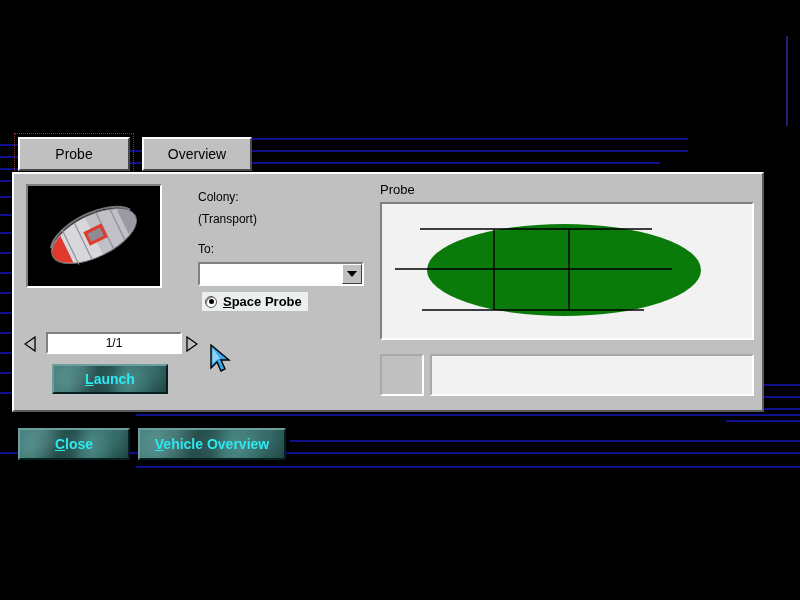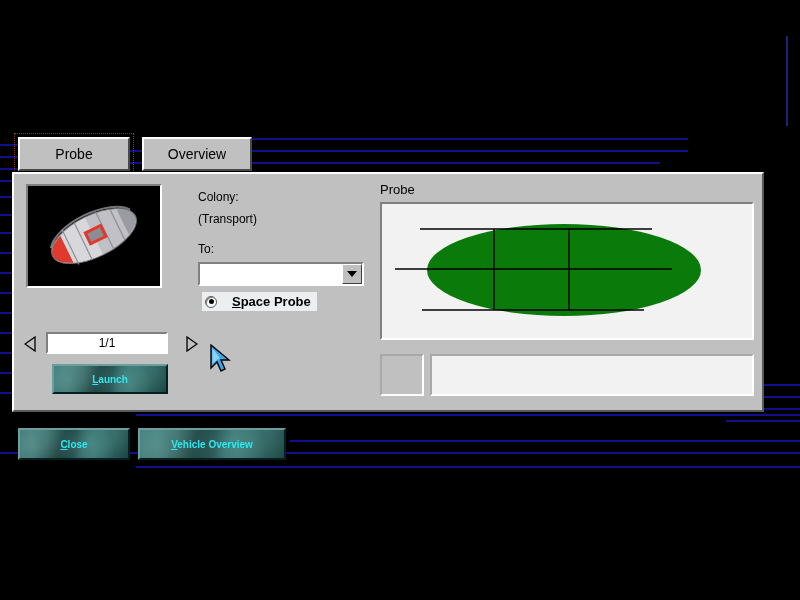--- a/index.html
+++ b/index.html
@@ -99,21 +99,21 @@
     position: absolute;
     top: 2px;
     width: 18px; height: 20px;
     display: flex; align-items: center; justify-content: center;
   }
   #spin-prev { left: 0px; }
   #spin-next { left: 160px; }
   #page-field {
     position: absolute;
     left: 24px; top: 0px;
-    width: 122px; height: 22px;
+    width: 136px; height: 22px;
     background: #ffffff;
     border-top: 2px solid #808080;
     border-left: 2px solid #808080;
     border-right: 2px solid #ffffff;
     border-bottom: 2px solid #ffffff;
     box-sizing: border-box;
     display: flex; align-items: center; justify-content: center;
     font-size: 12px; color: #000000;
   }
 
@@ -126,21 +126,21 @@
       radial-gradient(circle at 62% 72%, rgba(110,175,170,0.36) 0 9%, rgba(0,0,0,0) 40%),
       radial-gradient(circle at 84% 22%, rgba(95,160,155,0.34) 0 8%, rgba(0,0,0,0) 38%),
       radial-gradient(circle at 40% 85%, rgba(8,30,30,0.55) 0 12%, rgba(0,0,0,0) 45%),
       radial-gradient(circle at 8% 80%, rgba(130,195,190,0.25) 0 7%, rgba(0,0,0,0) 36%),
       linear-gradient(115deg, #2b6464 0%, #17413f 38%, #2e6a68 62%, #143836 100%);
     border-top: 2px solid #6e9e9c;
     border-left: 2px solid #6e9e9c;
     border-right: 2px solid #05201f;
     border-bottom: 2px solid #05201f;
     color: #2ee8f0;
-    font-size: 10px;
+    font-size: 14px;
     font-weight: bold;
     display: flex;
     align-items: center;
     justify-content: center;
     box-sizing: border-box;
     user-select: none;
   }
   .teal-btn .accel { text-decoration: underline; }
   #launch-btn { left: 38px; top: 190px; width: 116px; height: 30px; }
 
@@ -232,21 +232,20 @@
     width: 5px; height: 5px;
     border-radius: 50%;
     background: #000000;
   }
   .radio-label {
     font-size: 13px;
     font-weight: bold;
     color: #000000;
     white-space: nowrap;
     user-select: none;
-    margin-left: 9px;
   }
   .radio-label .accel { text-decoration: underline; }
 
   
   #probe-group {
     position: absolute;
     left: 362px; top: 6px;
     width: 382px; height: 228px;
   }
   #probe-group-title {

